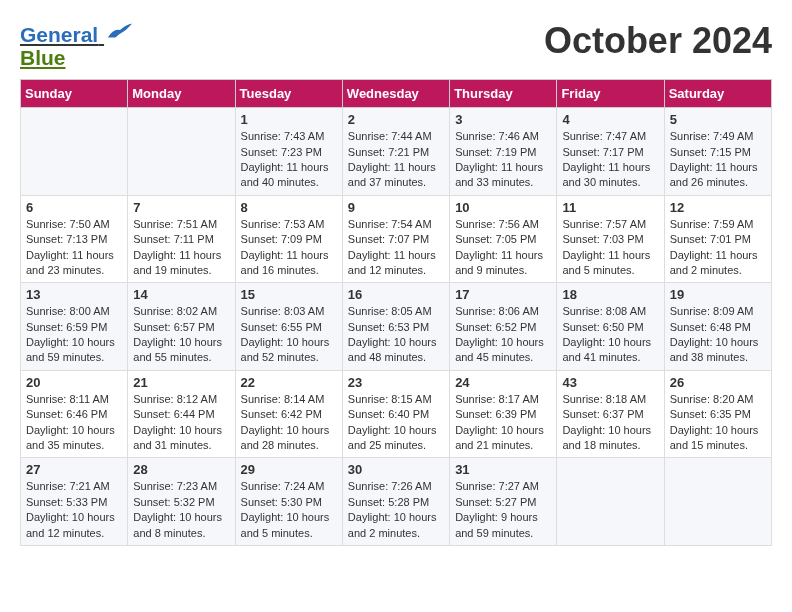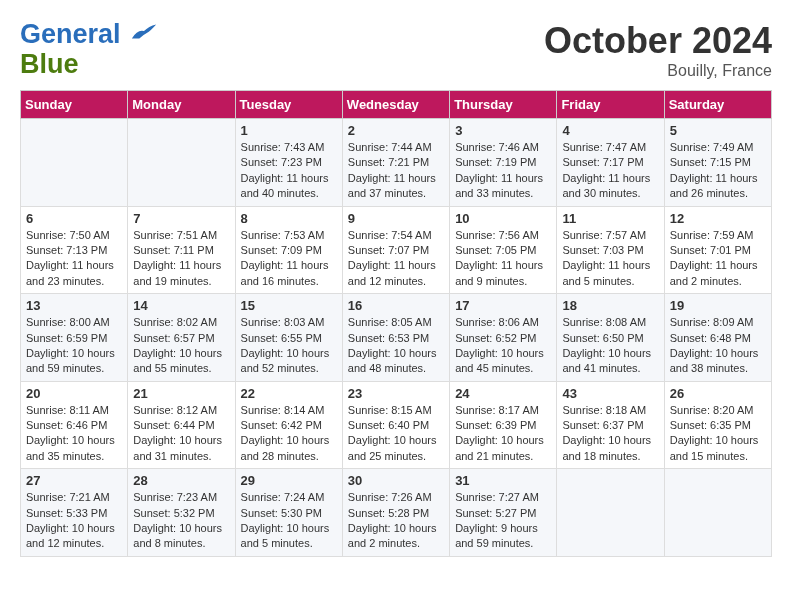--- a/index.html
+++ b/index.html
@@ -14,24 +14,25 @@
       display: flex;
       justify-content: space-between;
       align-items: flex-start;
       margin-bottom: 10px;
     }
     .logo {
       display: flex;
       align-items: center;
     }
     .logo-text {
-      font-size: 27px;
+      font-size: 21px;
       font-weight: bold;
       color: #333;
       line-height: 1.1;
+      text-decoration: underline;
     }
     .logo-text span {
       color: #2a6ebb;
     }
     .logo-bird {
       width: 28px;
       height: 22px;
       margin-left: 2px;
     }
     .title-block {
@@ -101,21 +102,20 @@
         <span>General</span>
         <svg class="logo-bird" viewBox="0 0 30 22" xmlns="http://www.w3.org/2000/svg">
           <path d="M2 18 Q8 8 15 10 Q20 5 28 3 Q22 10 18 12 Q14 14 10 18 Z" fill="#2a6ebb"></path>
         </svg>
       </div>
       <div class="logo-text" style="color:#4d7c0f;">Blue</div>
     </div>
   </div>
   <div class="title-block">
     <div class="month-title">October 2024</div>
-    <div class="location">Bouilly, France</div>
   </div>
 </div>
 
 <table class="calendar">
   <thead>
     <tr>
     <th>Sunday</th>
         <th>Monday</th>
         <th>Tuesday</th>
         <th>Wednesday</th>

